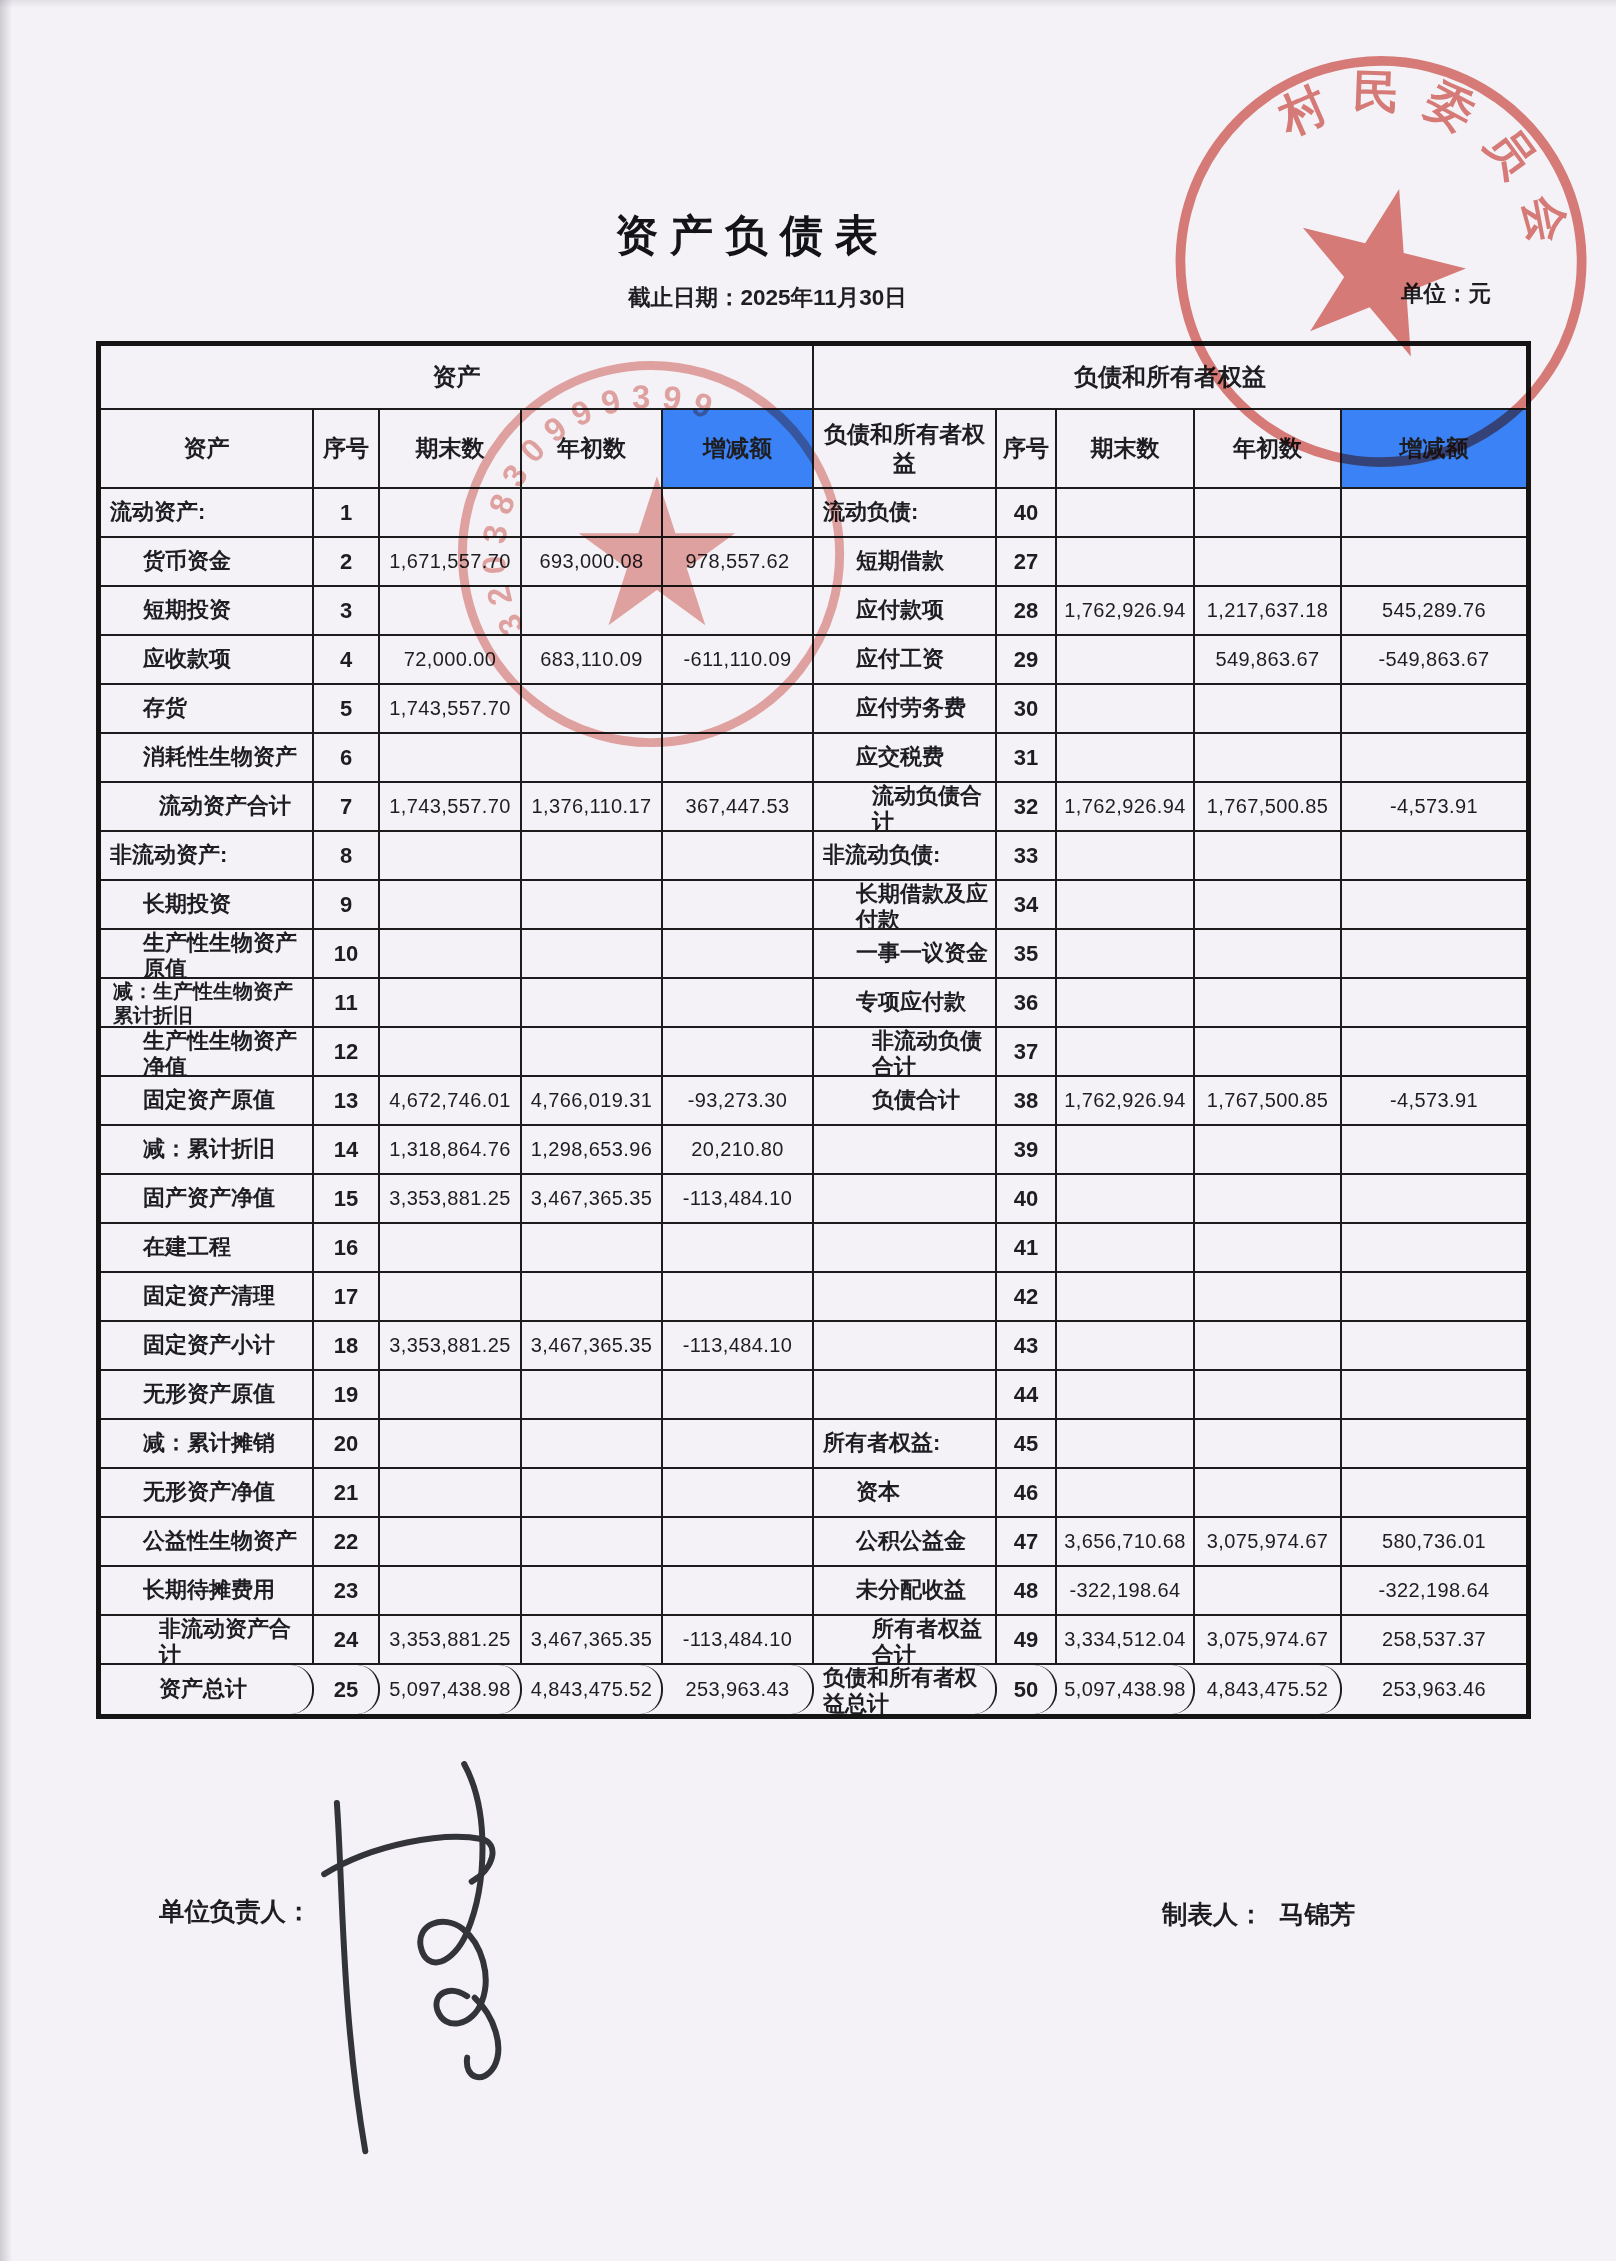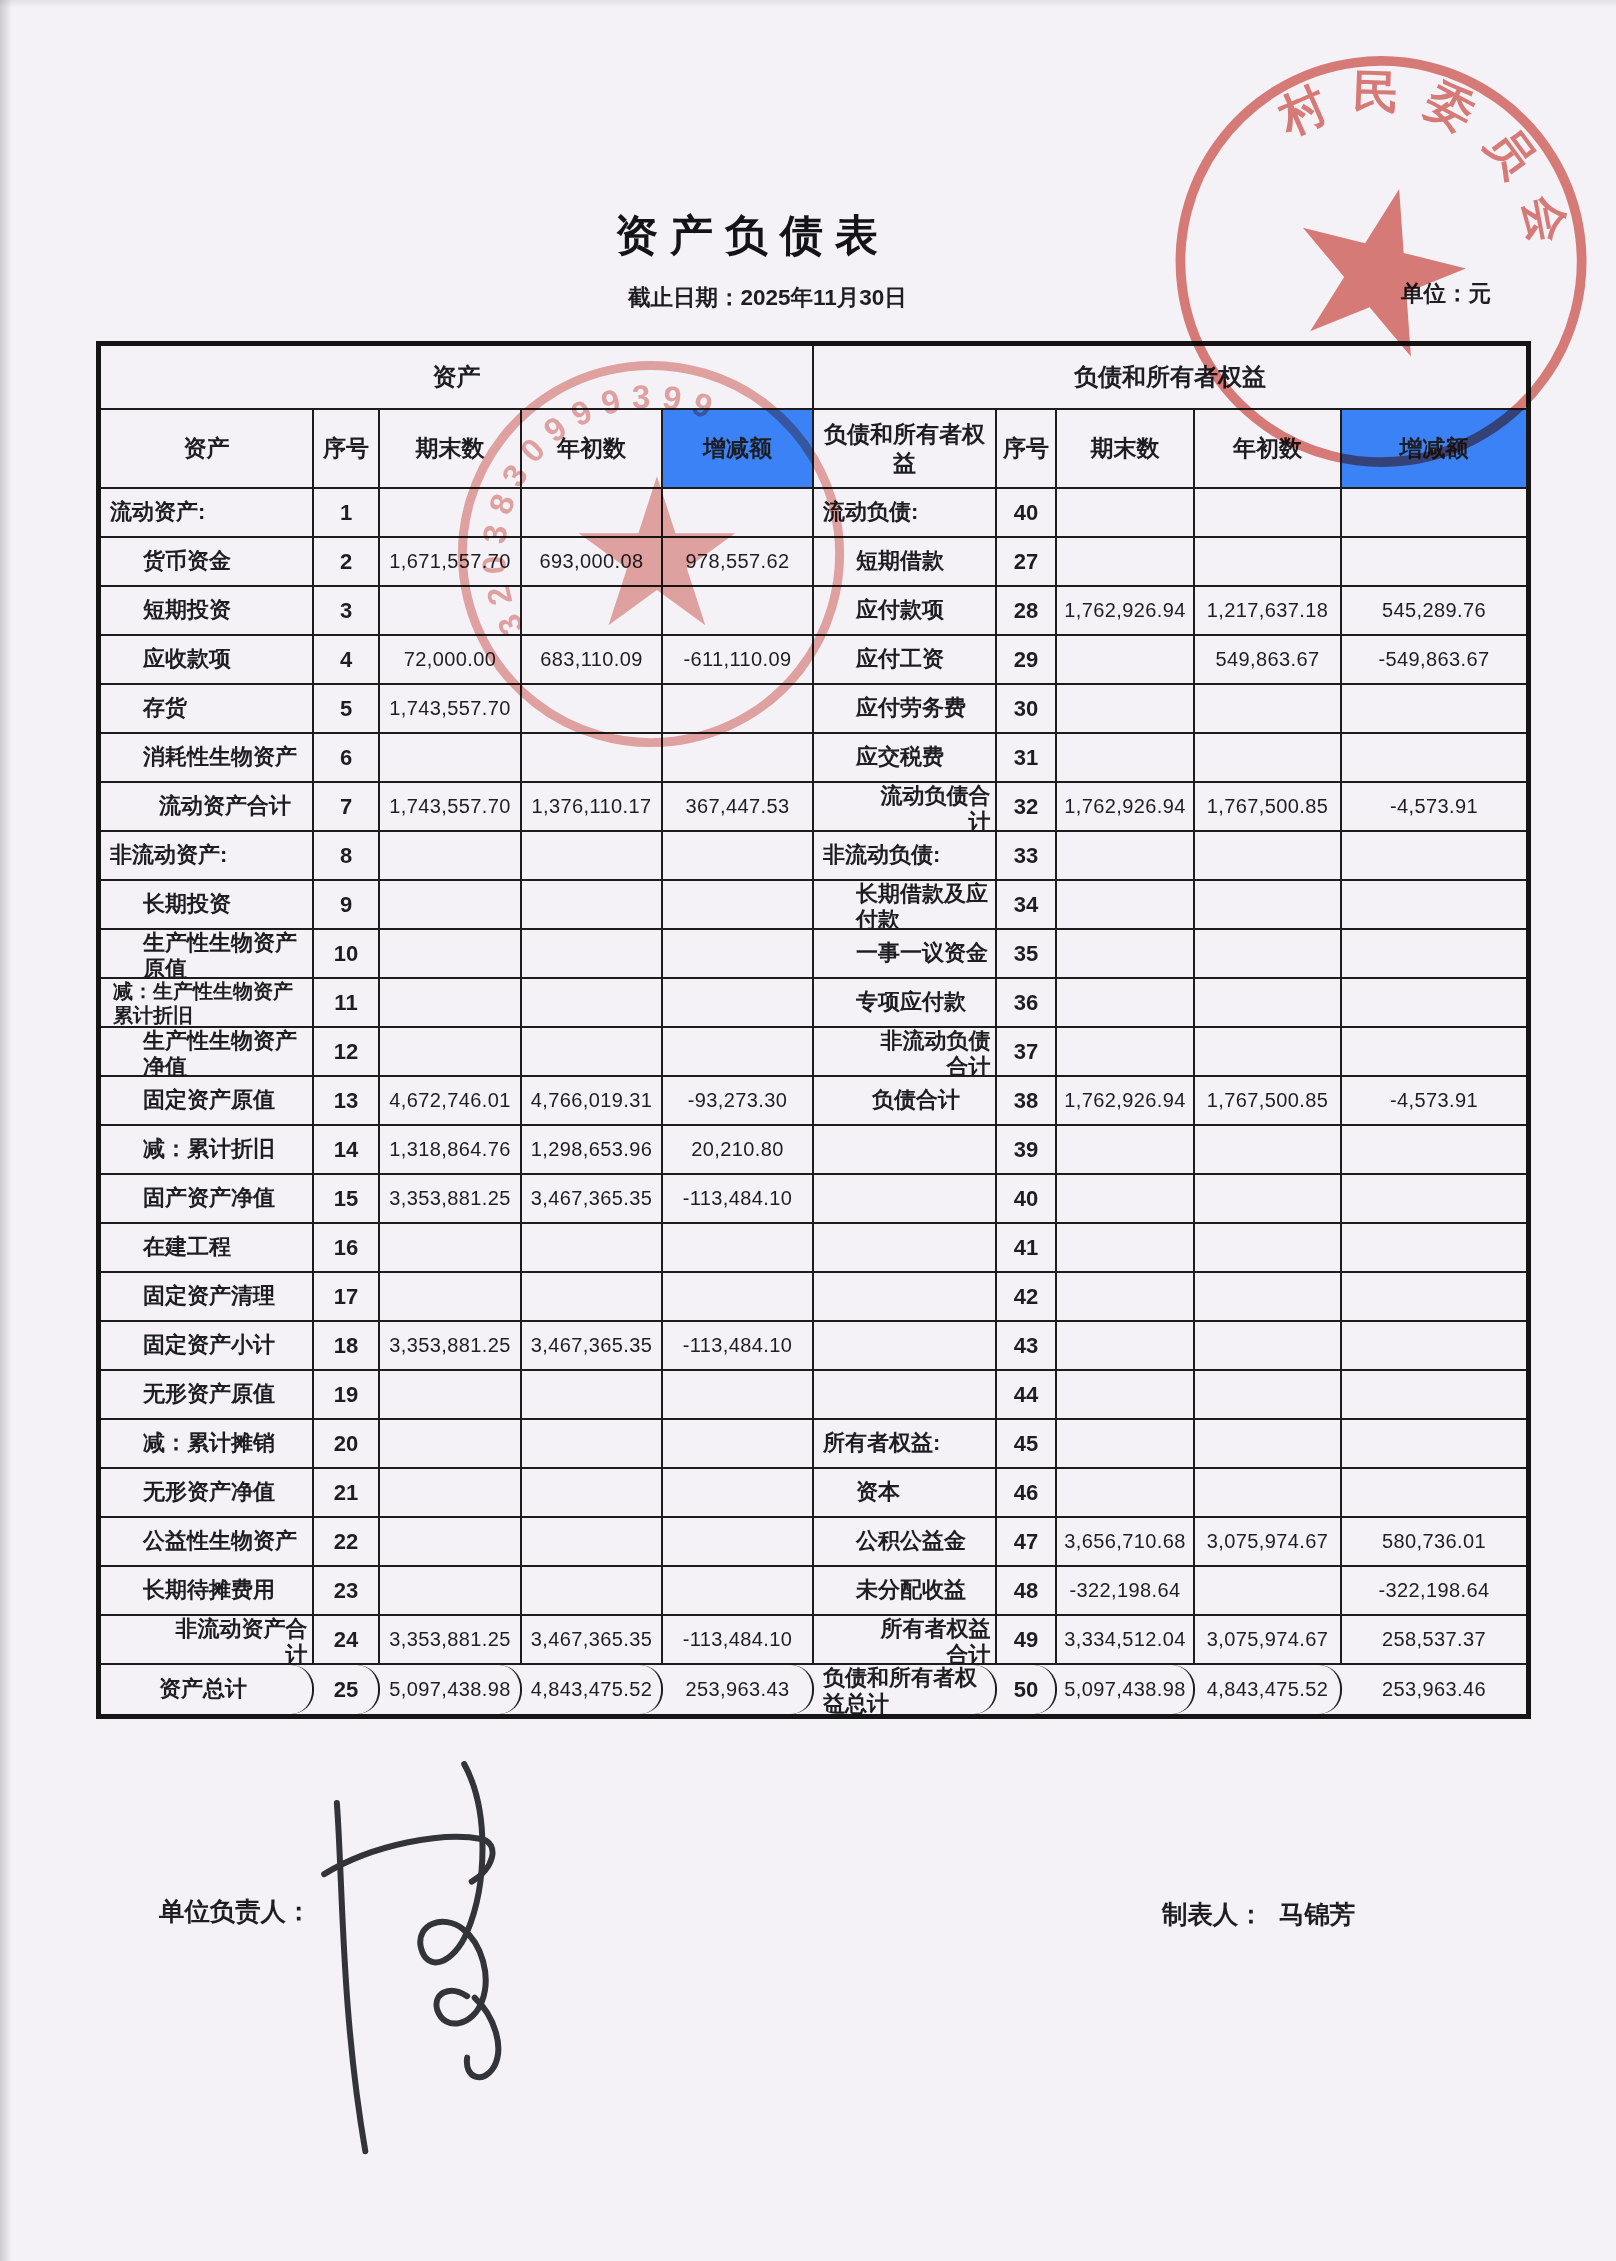--- a/index.html
+++ b/index.html
@@ -32,21 +32,21 @@
   .cell{border-right:2.2px solid #1c1c1c;border-bottom:2.2px solid #1c1c1c;
     display:flex;align-items:center;min-width:0;overflow:hidden;}
   .c10{border-right:none;}
   .rlast{border-bottom:none;border-radius:23px;}
   .band{grid-column:span 5;justify-content:center;font-size:24px;font-weight:bold;}
   .hcell{justify-content:center;text-align:center;font-size:23px;font-weight:bold;line-height:1.25;padding:0 6px;}
   .gray{background:#3b82f6;}
   .lab{justify-content:flex-start;text-align:left;font-size:22px;font-weight:600;
     line-height:1.2;padding:0 4.5px 0 9px;flex-wrap:wrap;}
   .l1{padding-left:42px;}
-  .l2{padding-left:58px;text-align:right;}
+  .l2{padding-left:58px;}
   .sm{font-size:20px;padding-left:12px;}
   .num{justify-content:center;font-size:22px;font-weight:600;}
   .val{justify-content:center;font-size:20px;font-weight:500;letter-spacing:0.4px;white-space:nowrap;}
 
   .mgr{position:absolute;left:159px;top:1895px;font-size:25.4px;font-weight:bold;z-index:3;}
   .prep{position:absolute;left:1162px;top:1898px;font-size:25.4px;font-weight:bold;z-index:3;text-align:center;}
   .prepname{position:absolute;left:1279px;top:1898px;font-size:25.4px;font-weight:bold;z-index:3;}
 
   .stamp{position:absolute;pointer-events:none;mix-blend-mode:multiply;z-index:5;}
   #stamp-top{left:1164px;top:37px;opacity:.74;}

